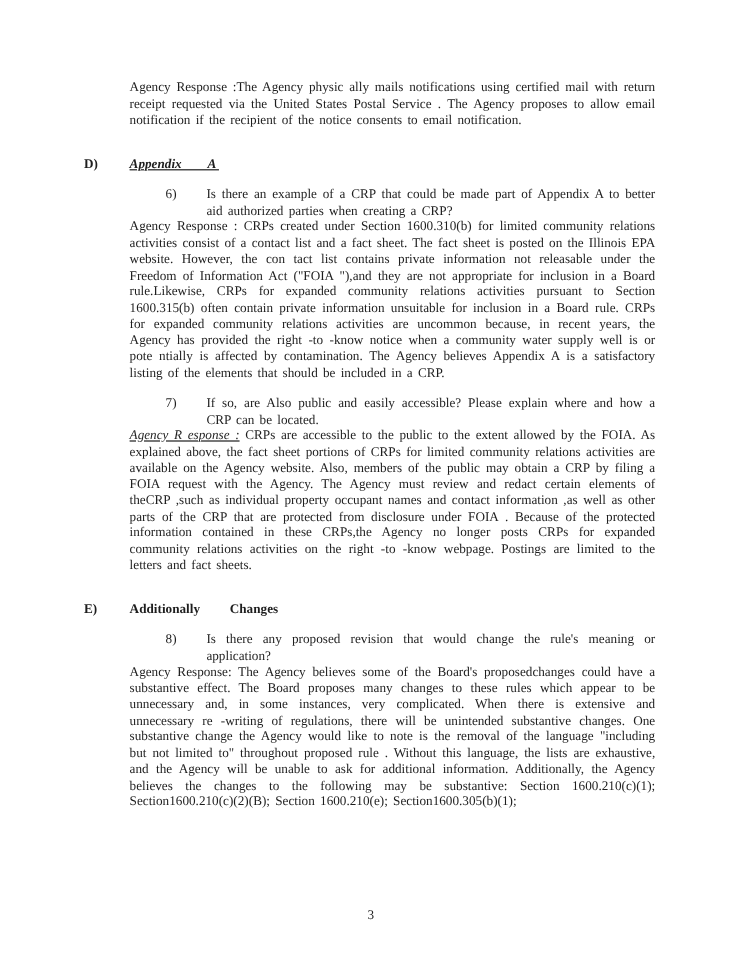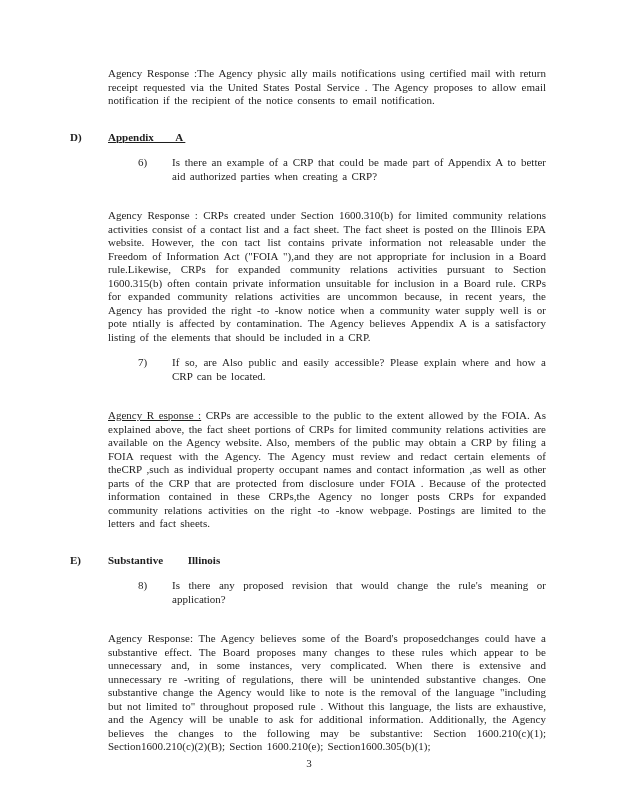--- a/index.html
+++ b/index.html
@@ -40,37 +40,38 @@
     position: absolute;
     left: -38px;
     top: 0;
     font-weight: bold;
   }
   .heading .htitle {
     white-space: pre;
   }
   .underline {
     text-decoration: underline;
+    font-style: italic;
   }
   .question {
     position: relative;
     margin: 0 0 0 64px;
     text-align: justify;
     text-align-last: left;
     word-spacing: 1.6px;
   }
   .question .qnum {
     position: absolute;
     left: -34px;
     top: 0;
   }
   
   .mt-heading   { margin-top: 23px; }
   .mt-question  { margin-top: 12px; }
-  .mt-response  { margin-top: 26px; }
+  .mt-response  { margin-top: 0; }
   .page-number {
     position: absolute;
     left: 0;
     right: 0;
     top: 757px;
     text-align: center;
     font-size: 11px;
     color: #1e1e1e;
   }
 </style>
@@ -96,21 +97,21 @@
 
     <div class="question mt-question">
       <span class="qnum">7)</span>
       <span>If so, are Also public and easily accessible? Please explain where and how a CRP can be located.</span>
     </div>
 
     <p class="para mt-response"><span class="underline">Agency R esponse :</span><span> CRPs are accessible to the public to the extent allowed by the FOIA. As explained above, the fact sheet portions of CRPs for limited community relations activities are available on the Agency website. Also, members of the public may obtain a CRP by filing a FOIA request with the Agency. The Agency must review and redact certain elements of theCRP ,such as individual property occupant names and contact information ,as well as other parts of the CRP that are protected from disclosure under FOIA . Because of the protected information contained in these CRPs,the Agency no longer posts CRPs for expanded community relations activities on the right -to -know webpage. Postings are limited to the letters and fact sheets.</span></p>
 
     <div class="heading mt-heading">
       <span class="hlabel">E)</span>
-      <span class="htitle">Substantive         Illinois</span>
+      <span class="htitle">Additionally         Changes</span>
     </div>
 
     <div class="question mt-question">
       <span class="qnum">8)</span>
       <span>Is there any proposed revision that would change the rule's meaning or application?</span>
     </div>
 
     <p class="para mt-response">Agency Response: The Agency believes some of the Board's proposedchanges could have a substantive effect. The Board proposes many changes to these rules which appear to be unnecessary and, in some instances, very complicated. When there is extensive and unnecessary re -writing of regulations, there will be unintended substantive changes. One substantive change the Agency would like to note is the removal of the language "including but not limited to" throughout proposed rule . Without this language, the lists are exhaustive, and the Agency will be unable to ask for additional information. Additionally, the Agency believes the changes to the following may be substantive: Section 1600.210(c)(1); Section1600.210(c)(2)(B); Section 1600.210(e); Section1600.305(b)(1);</p>
 
   </div>

